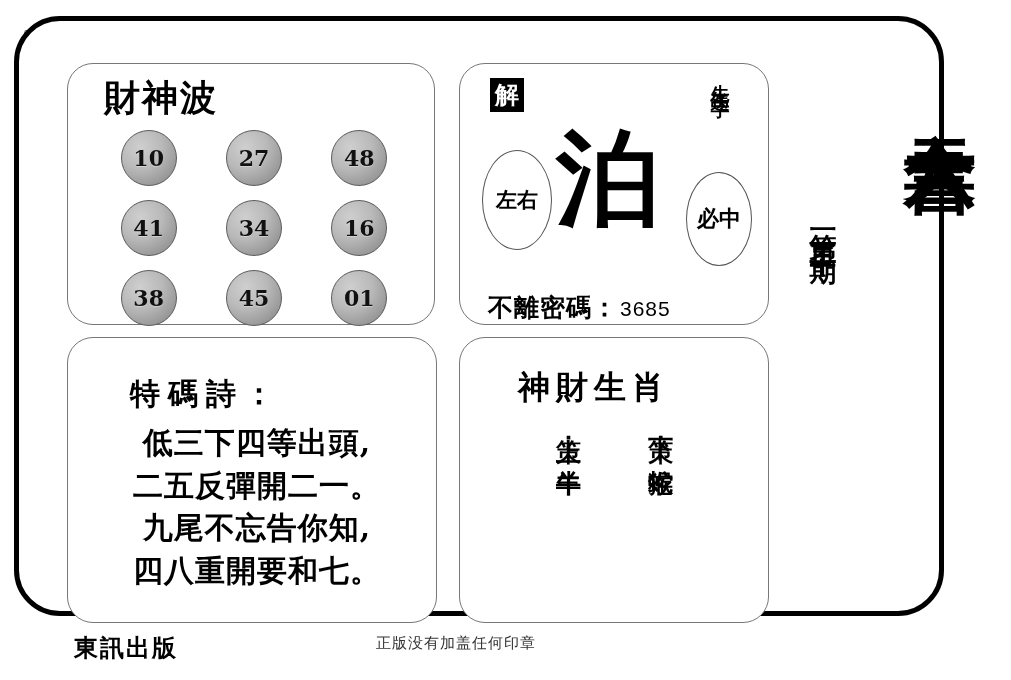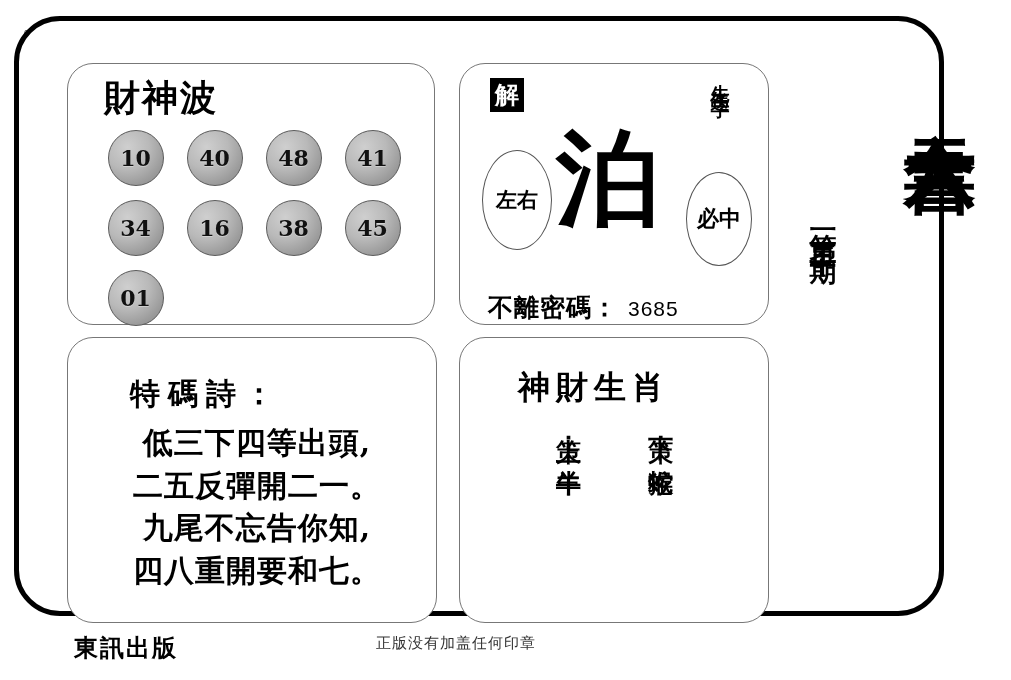--- a/index.html
+++ b/index.html
@@ -68,21 +68,21 @@
     color: #000;
     font-family: "DejaVu Serif", "Liberation Serif", serif;
   }
 
   .ball-grid {
     position: absolute;
     left: 28px;
     top: 66px;
     width: 316px;
     display: grid;
-    grid-template-columns: repeat(4, 1fr);
+    grid-template-columns: repeat(3, 1fr);
     grid-row-gap: 14px;
     justify-items: center;
   }
 
   .ball {
     width: 54px;
     height: 54px;
     border-radius: 50%;
     background: radial-gradient(circle at 34% 30%, #cfcfcf 0%, #b9b9b9 42%, #9a9a9a 74%, #8a8a8a 100%);
     border: 1px solid #5a5a5a;
@@ -179,21 +179,21 @@
     font-size: 25px;
     font-weight: bold;
     letter-spacing: 1px;
     display: flex;
     align-items: baseline;
     text-align: center;
   }
   .mima-row .num {
     font-size: 21px;
     font-weight: normal;
-    margin-left: 10px;
+    margin-left: 2px;
     font-family: "Liberation Sans", sans-serif;
   }
 
   
   .poem-title {
     position: absolute;
     left: 62px;
     top: 36px;
     font-size: 30px;
     font-weight: bold;
@@ -296,21 +296,21 @@
 
   <div class="corner-mark tl">0</div>
   <div class="corner-mark bl">0</div>
 
   <div class="outer-frame">
 
     <div class="panel panel-tl">
       <div class="cs-title">財神波</div>
       <div class="ball-grid">
         <div class="ball">10</div>
-        <div class="ball">40</div>
+        <div class="ball">27</div>
         <div class="ball">48</div>
         <div class="ball">41</div>
         <div class="ball">34</div>
         <div class="ball">16</div>
         <div class="ball">38</div>
         <div class="ball">45</div>
         <div class="ball">01</div>
       </div>
     </div>
 

